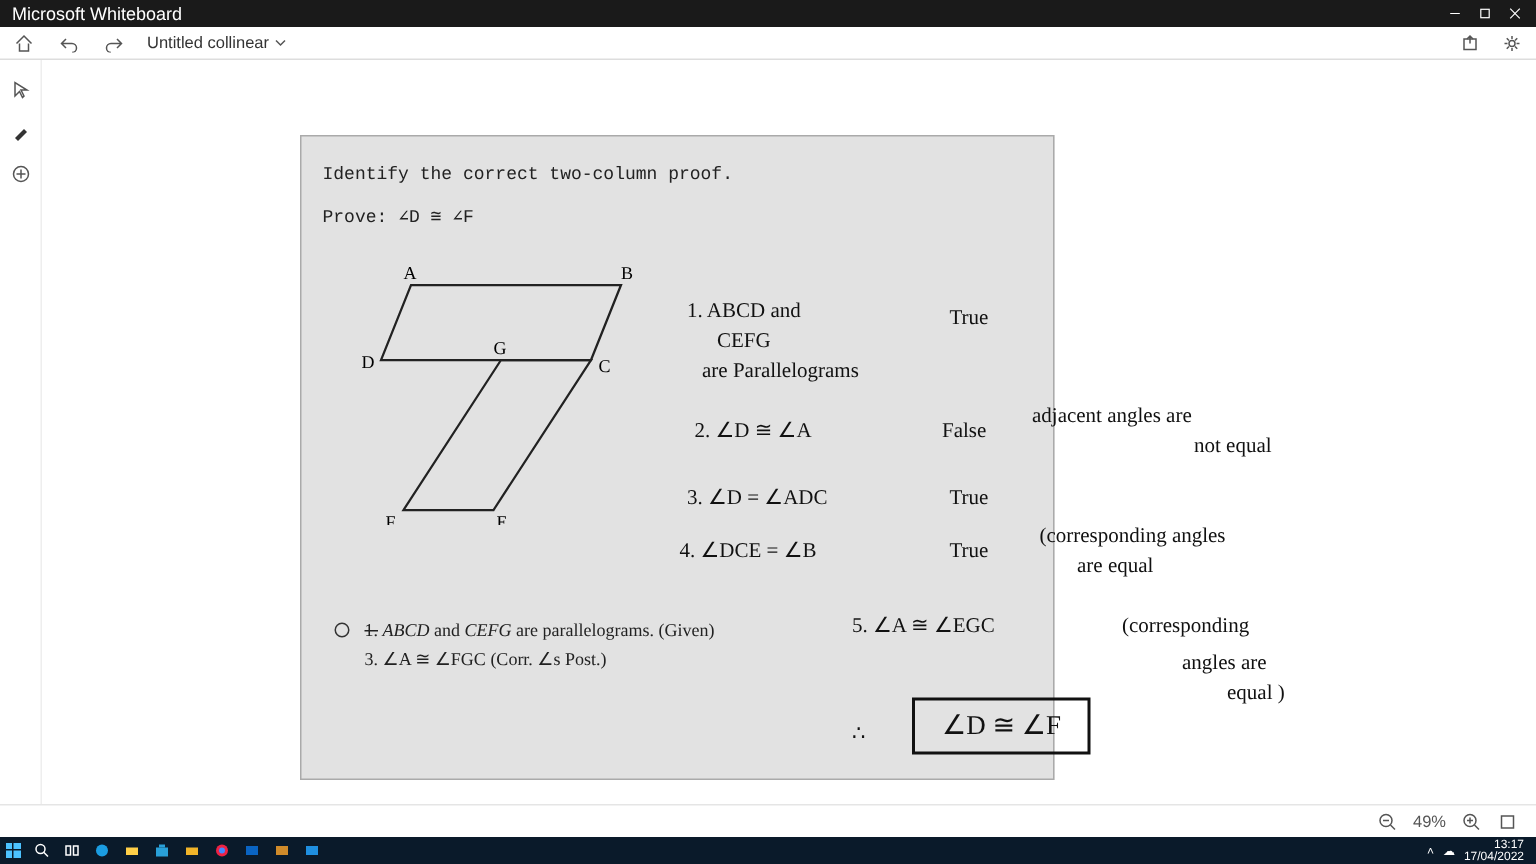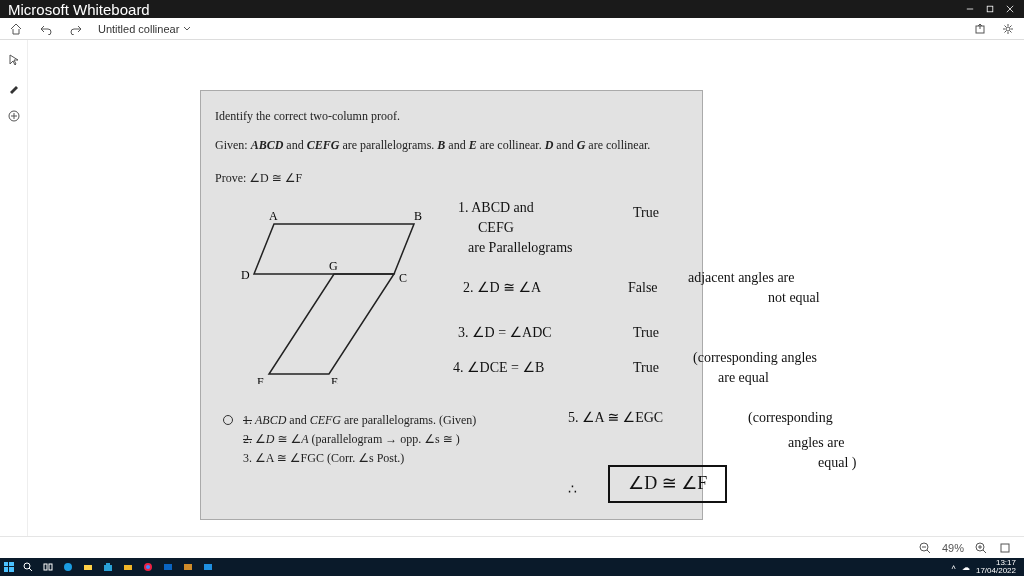--- a/index.html
+++ b/index.html
@@ -1,18 +1,18 @@
 <!DOCTYPE html>
 <html><head>
 <meta charset="utf-8">
 <style>
   * { margin: 0; padding: 0; box-sizing: border-box; }
   body { font-family: "Segoe UI", Arial, sans-serif; background: #f0f0f0; width: 1024px; height: 576px; overflow: hidden; position: relative; }
   
-  .titlebar { background: #1a1a1a; color: #fff; height: 18px; display: flex; align-items: center; justify-content: space-between; font-size: 15px; padding: 0 4px; }
+  .titlebar { background: #1a1a1a; color: #fff; height: 18px; display: flex; align-items: center; justify-content: space-between; font-size: 12px; padding: 0 4px; }
   .titlebar .title { padding-left: 4px; }
   .win-controls { display: flex; gap: 0; }
   .win-btn { width: 20px; height: 18px; display: flex; align-items: center; justify-content: center; color: #fff; font-size: 10px; }
   .win-btn svg { width: 8px; height: 8px; }
   
   .topbar { background: #fff; height: 22px; border-bottom: 1px solid #ddd; display: flex; align-items: center; padding: 0 8px; gap: 14px; font-size: 11px; color: #333; }
   .topbar .right { margin-left: auto; display: flex; gap: 12px; }
   .doc-title { display: flex; align-items: center; gap: 4px; }
   
   .workspace { position: absolute; top: 40px; left: 0; right: 0; bottom: 18px; background: #f5f5f5; }
@@ -25,21 +25,21 @@
   .pen.black { background: linear-gradient(#333 0 40%, #000 40% 100%); }
   .pen.red { background: linear-gradient(#b00 0 40%, #d00 40% 100%); }
   .pen.blue { background: linear-gradient(#036 0 40%, #05a 40% 100%); }
   .pen.yellow { background: linear-gradient(#cc0 0 40%, #ee0 40% 100%); }
   .pen.white { background: linear-gradient(#ddd 0 40%, #fff 40% 100%); border:1px solid #ccc; }
   .pen-tool-icon { width:14px; height:14px; display:flex; align-items:center; justify-content:center; font-size:11px; color:#555;}
   
   .canvas { position: absolute; left: 28px; right: 0; top: 0; bottom: 22px; background: #fff; overflow: hidden; }
   
   .doc-image { position: absolute; left: 172px; top: 50px; width: 503px; height: 430px; background: #e2e2e2; border: 1px solid #aaa; }
-  .doc-header { padding: 18px 14px 8px; font-family: Liberation Serif, serif; font-size: 12px; color: #222; }
+  .doc-header { padding: 18px 14px 8px; font-family: Liberation Mono, monospace; font-size: 12px; color: #222; }
   .doc-header .instruction { font-weight: normal; margin-bottom: 14px; }
   .doc-header .given { margin-bottom: 18px; }
   .doc-header .given b, .doc-header .prove b { font-weight: bold; font-style: italic; }
   .doc-header .prove { margin-bottom: 10px; }
   
   .figure-area { position: relative; height: 180px; margin-left: 18px; }
   .figure-svg { position: absolute; left: 0; top: 0; }
   
   .proof-printed { position: absolute; left: 42px; top: 322px; font-family: "Times New Roman", serif; font-size: 12px; color: #222; width: 440px; }
   .proof-printed .circle { position:absolute; left:-20px; top:2px; width:10px; height:10px; border:1px solid #333; border-radius:50%; }
@@ -171,25 +171,20 @@
         </svg>
       </div>
     <div class="pen-tool-icon">✕</div>
   </div>
 
   <div class="canvas">
 
     <div class="doc-image">
       <div class="doc-header">
         <div class="instruction">Identify the correct two-column proof.</div>
-        <div class="given">
-          <span>Given:</span>
-          <span> </span>
-          <span><b>ABCD</b> and <b>CEFG</b> are parallelograms. <b>B</b> and <b>E</b> are collinear. <b>D</b> and <b>G</b> are collinear.</span>
-        </div>
         <div class="prove">
           <span>Prove:</span>
           <span> </span>
           <span>∠D ≅ ∠F</span>
         </div>
       </div>
       <div class="figure-area">
         <svg class="figure-svg" width="220" height="180" viewBox="0 0 220 180">
 
           <polygon points="55,20 195,20 175,70 35,70" fill="none" stroke="#222" stroke-width="1.5"></polygon>
@@ -201,34 +196,33 @@
           <text x="180" y="78" font-size="12" font-family="serif">C</text>
           <text x="22" y="75" font-size="12" font-family="serif">D</text>
           <text x="110" y="66" font-size="12" font-family="serif">G</text>
           <text x="112" y="182" font-size="12" font-family="serif">E</text>
           <text x="38" y="182" font-size="12" font-family="serif">F</text>
         </svg>
       </div>
       <div class="proof-printed">
         <div class="circle"></div>
         <div class="line"><span class="strike">1.</span> <span><i>ABCD</i> and <i>CEFG</i> are parallelograms. (Given)</span></div>
-        <div class="line"><span class="strike">2.</span> <span>∠<i>D</i> ≅ ∠<i>A</i> (parallelogram → opp. ∠s ≅ )</span></div>
         <div class="line">3. ∠A ≅ ∠FGC (Corr. ∠s Post.)</div>
       </div>
     </div>
 
     <div class="hand" style="left:430px; top:160px;">1. ABCD and</div>
     <div class="hand" style="left:450px; top:180px;">CEFG</div>
     <div class="hand" style="left:440px; top:200px;">are Parallelograms</div>
     <div class="hand" style="left:605px; top:165px;">True</div>
 
     <div class="hand" style="left:435px; top:240px;">2. ∠D ≅ ∠A</div>
     <div class="hand" style="left:600px; top:240px;">False</div>
     <div class="hand" style="left:660px; top:230px;">adjacent angles are</div>
-    <div class="hand" style="left:740px; top:250px;text-align:right;">not equal</div>
+    <div class="hand" style="left:768px; top:250px;text-align:right;">not equal</div>
 
     <div class="hand" style="left:430px; top:285px;">3. ∠D = ∠ADC</div>
     <div class="hand" style="left:605px; top:285px;">True</div>
 
     <div class="hand" style="left:425px; top:320px;">4. ∠DCE = ∠B</div>
     <div class="hand" style="left:605px; top:320px;">True</div>
     <div class="hand" style="left:665px; top:310px;">(corresponding angles</div>
     <div class="hand" style="left:690px; top:330px;text-align:center;">are equal</div>
 
     <div class="hand" style="left:540px; top:370px;">5. ∠A ≅ ∠EGC</div>

